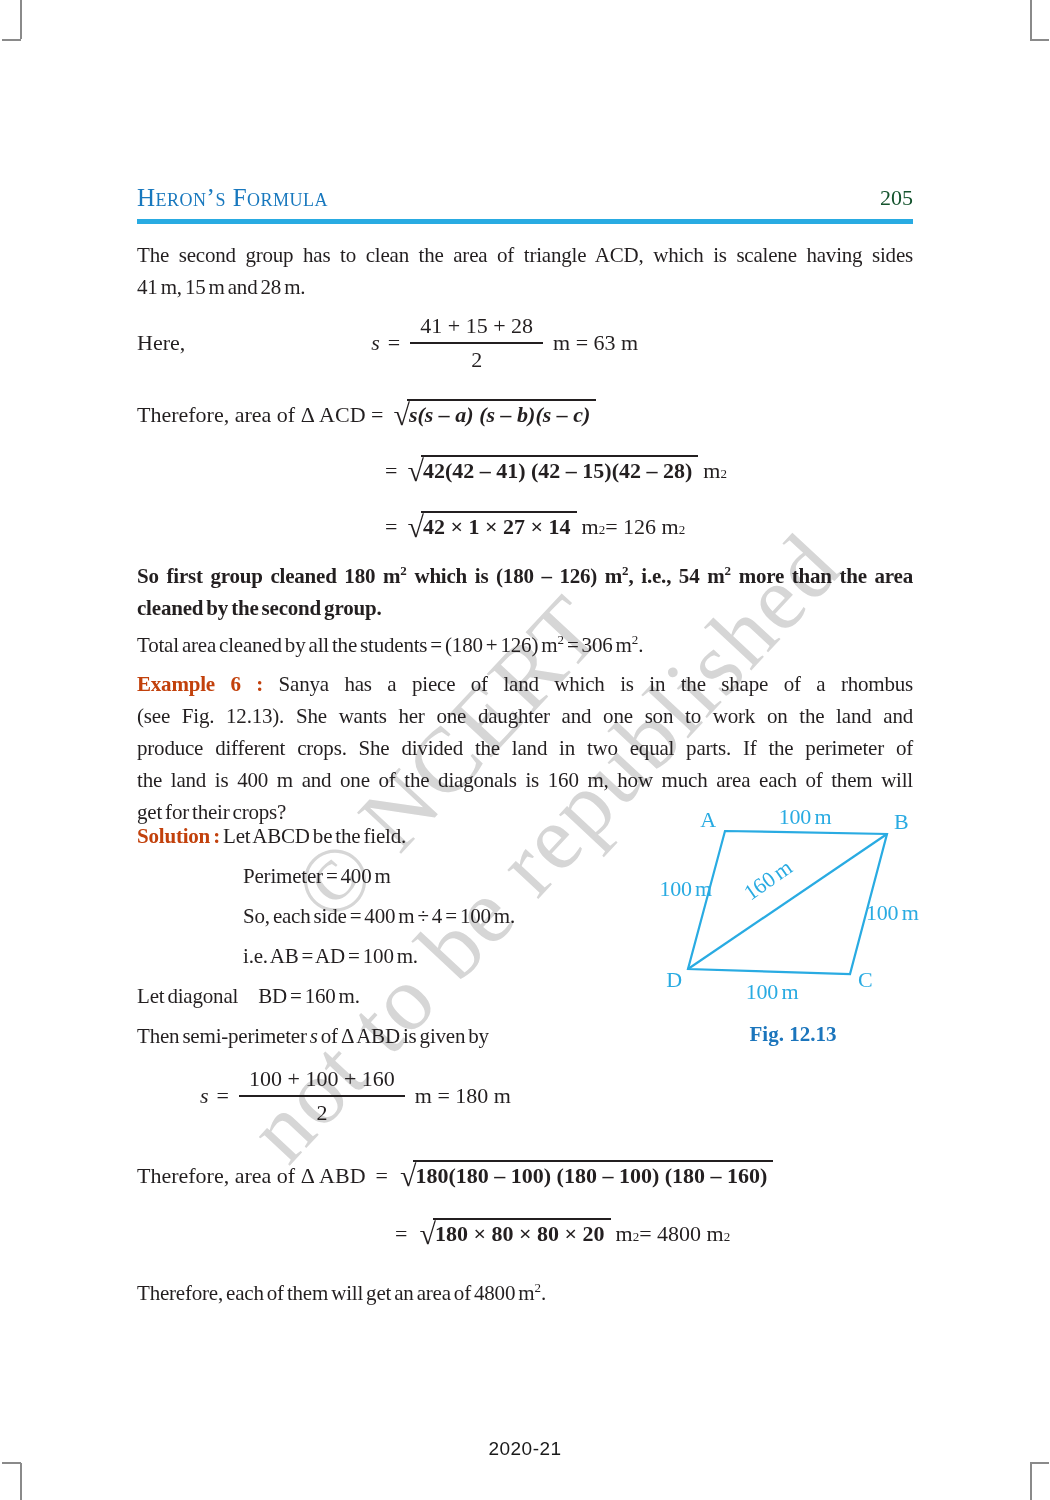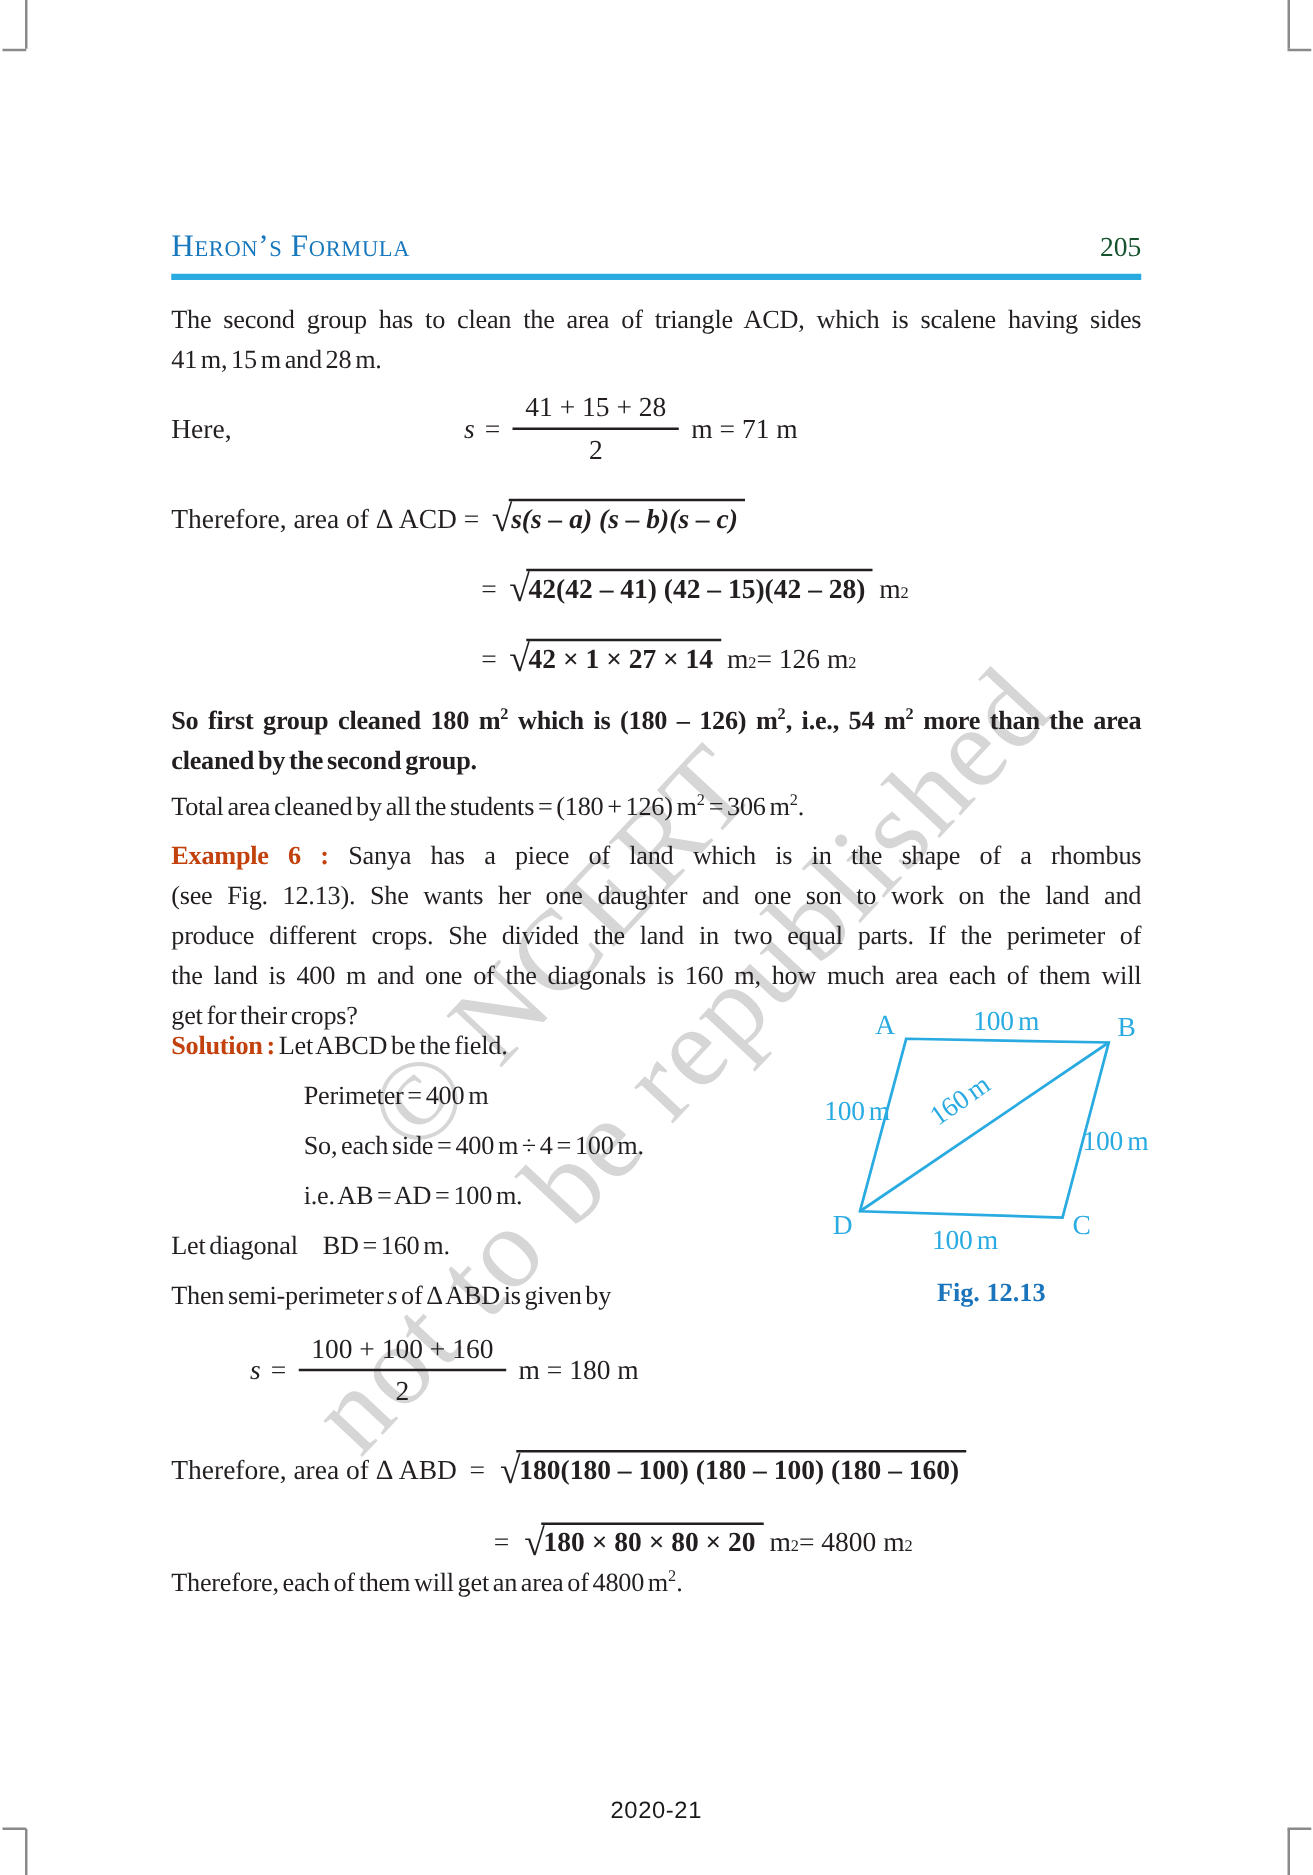--- a/index.html
+++ b/index.html
@@ -81,21 +81,21 @@
     </p>
 
     <div class="eqrow" style="margin-top:10px;">
       <span>Here,</span>
       <span class="it" style="margin-left:186px;">s</span>
       <span style="margin-left:8px;">=</span>
       <span class="frac">
         <span class="num">41 + 15 + 28</span>
         <span class="den">2</span>
       </span>
-      <span>m = 71 m</span>
+      <span>m = 63 m</span>
     </div>
 
     <div class="eqrow-b" style="margin-top:26px;">
       <span>Therefore, area of Δ ACD =</span>
       <span class="sqrt" style="margin-left:10px;">
         <span class="rsign">√</span>
         <span class="rbody it">s(s – a) (s – b)(s – c)</span>
       </span>
     </div>
 
@@ -186,19 +186,19 @@
       <span class="sqrt" style="margin-left:12px;">
         <span class="rsign">√</span>
         <span class="rbody">180 × 80 × 80 × 20</span>
       </span>
       <span style="margin-left:5px;">m</span>
         <sup>2</sup>
         <span> = 4800 m</span>
         <sup>2</sup>
     </div>
 
-    <p class="block lline" style=""><span>Therefore, each of them will get an area of 4800 m</span><sup>2</sup><span>.</span></p>
+    <p class="block lline" style="margin-top:27px;"><span>Therefore, each of them will get an area of 4800 m</span><sup>2</sup><span>.</span></p>
 
   </div>
 
   <div class="footer">2020-21</div>
 
 </div>
 
 </body></html>

